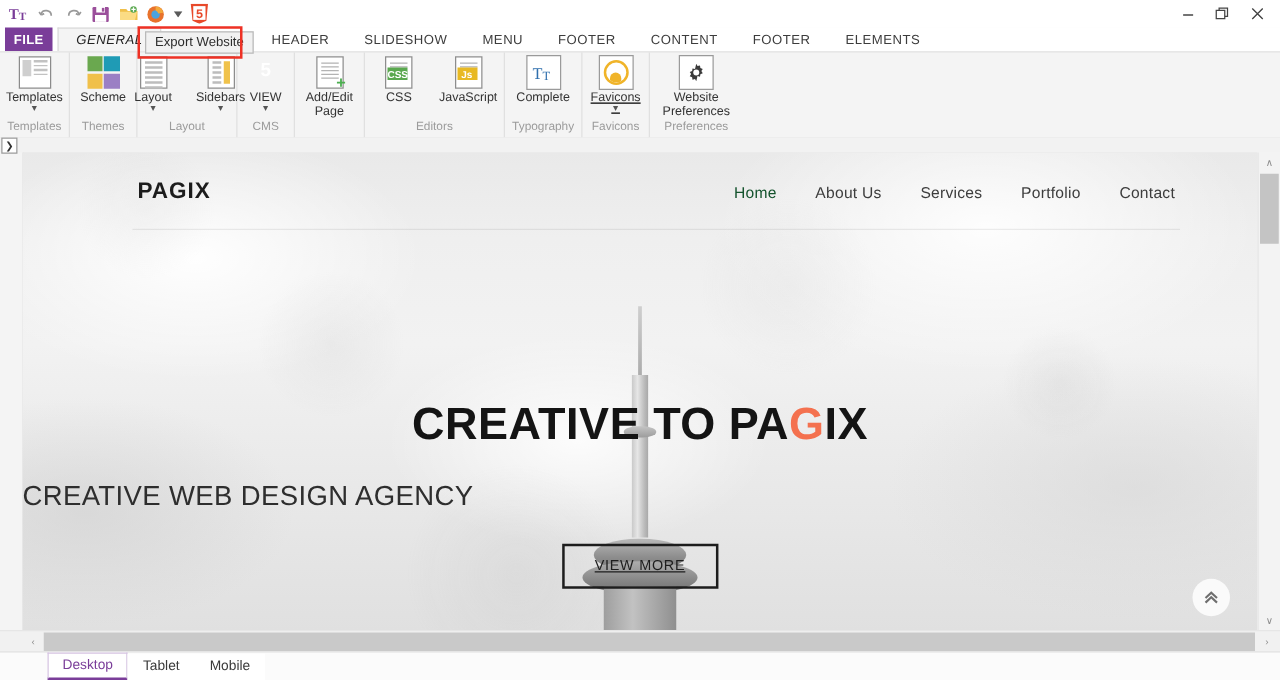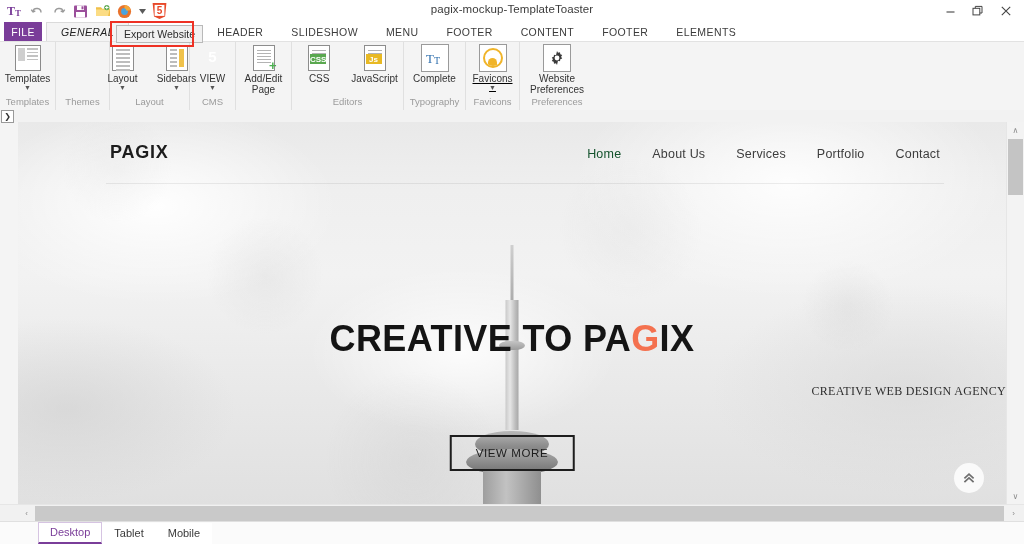--- a/index.html
+++ b/index.html
@@ -19,21 +19,21 @@
                font-size:11.5px; color:#3a3a3a; letter-spacing:.1px; }
   .win-ctrls { position:absolute; right:4px; top:2px; display:flex; gap:0px; }
   .win-btn { width:28px; height:18px; display:flex; align-items:center; justify-content:center;
              font-size:12px; color:#444; }
   .help-btn { position:absolute; right:7px; top:22px; width:15px; height:15px; }
 
   
   .tabstrip { position:absolute; left:0; top:22px; width:1024px; height:19px; background:#ffffff; }
   .tab-file { position:absolute; left:4px; top:0px; width:38px; height:19px; background:#7a3d99;
               color:#fff; font-size:10.5px; display:flex; align-items:center; justify-content:center;
-              letter-spacing:.3px; }
+              letter-spacing:.3px;font-weight:bold; }
   .tabs { position:absolute; left:46px; top:0; height:19px; display:flex; align-items:center; }
   .tab { font-size:10.5px; color:#3c3c3c; padding:0 14px; height:19px; display:flex;
          align-items:center; letter-spacing:.4px; white-space:nowrap; }
   .tab.active { background:#f4f4f4; border:1px solid #dadada; border-bottom:none;
                 box-sizing:border-box; color:#222;font-style:italic; }
 
   
   .ribbon { position:absolute; left:0; top:41px; width:1024px; height:68px;
             background:#f4f4f4; border-top:1px solid #e2e2e2; border-bottom:1px solid #dcdcdc; }
   .ribbon-inner { position:absolute; left:0; top:0; height:68px; display:flex; align-items:stretch; }
@@ -161,25 +161,25 @@
            letter-spacing:.8px; }
   .navmenu { position:absolute; right:66px; top:25px; display:flex; gap:31px; }
   .navmenu a { font-size:12.5px; color:#3d3d3d; text-decoration:none; letter-spacing:.2px; }
   .navmenu a.active { color:#14532d;margin-left:44px; }
   .hdr-rule { position:absolute; left:88px; right:62px; top:61px; height:1px; background:rgba(0,0,0,.07); }
 
   .hero { position:absolute; left:0; top:0; width:100%; height:100%; }
   .hero-title { position:absolute; left:0; top:196px; width:100%; text-align:center;
                 font-size:36px; font-weight:bold; color:#141414; letter-spacing:.4px; }
   .hero-title .hl { color:#f4714f; }
-  .hero-sub { position:absolute; left:0; top:262px; width:100%; text-align:right;
-              font-size:12px; color:#2e2e2e; letter-spacing:.3px;font-family:Liberation Serif, serif; }
+  .hero-sub { position:absolute; left:0; top:262px; width:100%; text-align:left;
+              font-size:22px; color:#2e2e2e; letter-spacing:.3px; }
   .hero-btn { position:absolute; left:50%; transform:translateX(-50%); top:313px;
               border:2px solid #1d1d1d; padding:10px 24px; font-size:11.5px; color:#1d1d1d;
-              letter-spacing:.6px; background:transparent; }
+              letter-spacing:.6px; background:transparent;text-decoration:underline; }
 
   .totop { position:absolute; right:22px; bottom:12px; width:30px; height:30px; border-radius:50%;
            background:rgba(255,255,255,.82); display:flex; align-items:center; justify-content:center;
            color:#6f6f6f; font-size:13px; line-height:13px; }
 
   
   .vscroll { position:absolute; right:0; top:122px; width:17px; height:383px; background:#f3f3f3;
              border-left:1px solid #e6e6e6; }
   .vs-arrow { width:17px; height:17px; display:flex; align-items:center; justify-content:center;
               font-size:8px; color:#8c8c8c; }
@@ -256,21 +256,20 @@
       </div>
       <div class="qat-btn">
         <svg width="15" height="16" viewBox="0 0 15 16">
             <path d="M0.6 0h13.8l-1.3 13.6L7.5 16 2 13.6z" fill="#e8492a"></path>
             <rect x="2.6" y="1.9" width="9.8" height="11" fill="#fff"></rect>
             <text x="7.5" y="11" text-anchor="middle" font-family="Liberation Sans, sans-serif" font-size="10" font-weight="bold" fill="#e8492a">5</text>
           </svg>
       </div>
     </div>
 
-    <div class="win-title">pagix-mockup-TemplateToaster</div>
 
     <div class="win-ctrls">
       <div class="win-btn">
         <svg width="11" height="11" viewBox="0 0 11 11">
             <path d="M1.5 6h8" stroke="#444" stroke-width="1.1"></path>
           </svg>
       </div>
       <div class="win-btn">
         <svg width="12" height="12" viewBox="0 0 12 12">
             <rect x="1" y="3.3" width="6.8" height="6.6" stroke="#444" stroke-width="1" fill="none"></rect>
@@ -324,20 +323,33 @@
                   </span></span>
             </span>
             <span class="rlabel">Templates</span>
             <span class="caret">▼</span>
           </div>
         </div>
         <div class="rgroup-label">Templates</div>
       </div>
 
       <div class="rgroup" style="width:54px;">
+        <div class="rgroup-items">
+          <div class="rbtn">
+            <span class="glyph">
+              <span class="ic-scheme">
+                  <span style="background:#6aa84f"></span>
+                  <span style="background:#1f9bb5"></span>
+                  <span style="background:#f0c04a"></span>
+                  <span style="background:#9b7fc4"></span>
+                </span>
+            </span>
+            <span class="rlabel">Scheme</span>
+          </div>
+        </div>
         <div class="rgroup-label">Themes</div>
       </div>
 
       <div class="rgroup" style="width:80px;">
         <div class="rgroup-items">
           <div class="rbtn">
             <span class="glyph">
               <span class="ic-layout">
                   <i></i>
                   <i></i>

